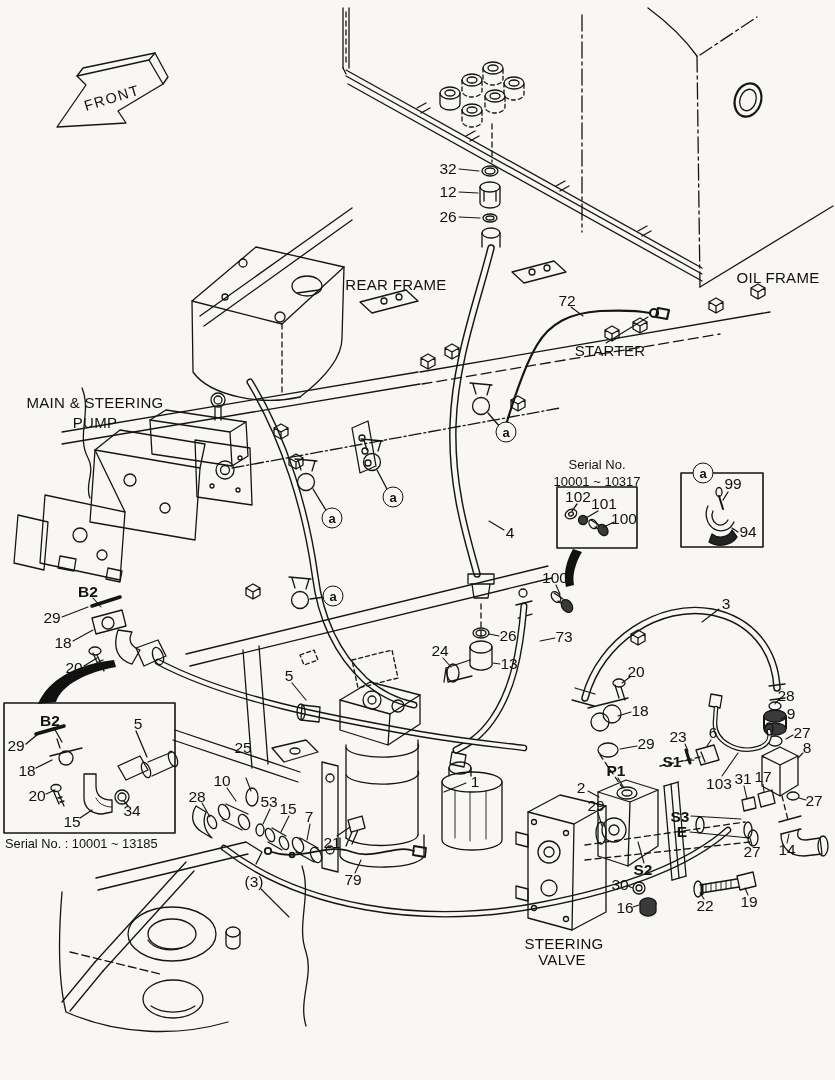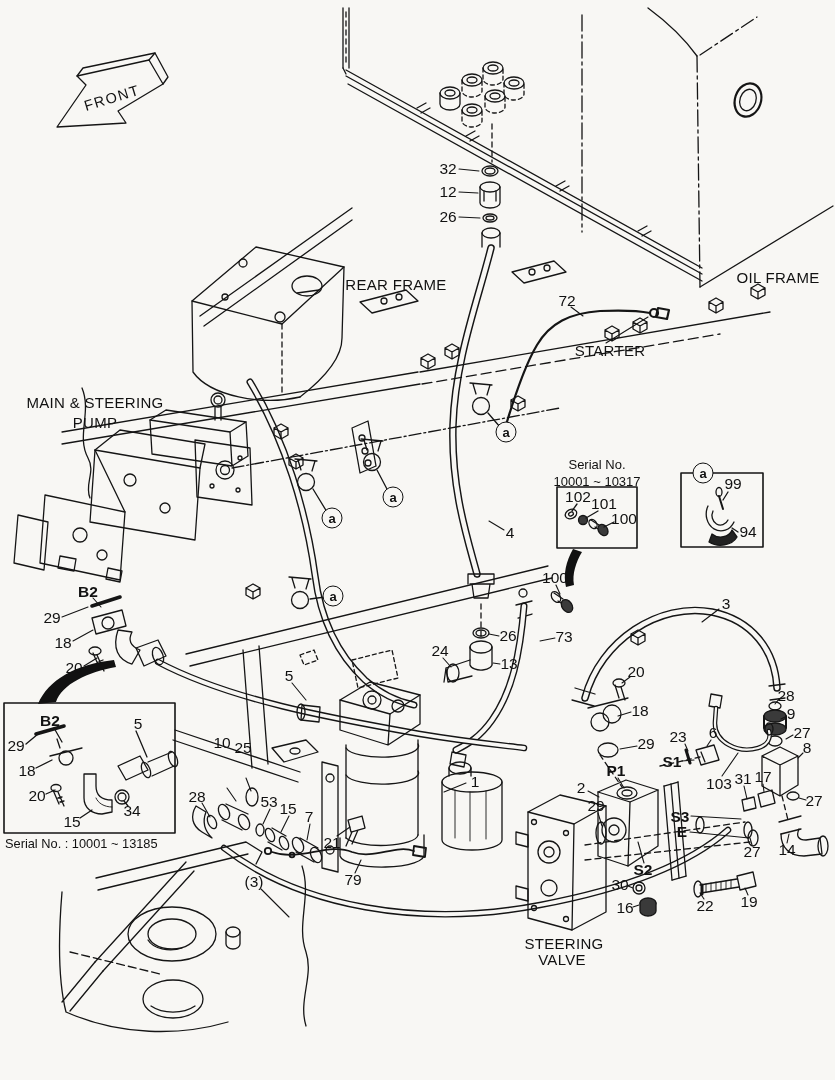--- a/index.html
+++ b/index.html
@@ -500,21 +500,21 @@
 <div class="t" style="left:620px;top:885px">30</div>
 <div class="t" style="left:625px;top:908px">16</div>
 <div class="t" style="left:705px;top:906px">22</div>
 <div class="t" style="left:749px;top:902px">19</div>
 <div class="t b" style="left:88px;top:592px">B2</div>
 <div class="t" style="left:52px;top:618px">29</div>
 <div class="t" style="left:63px;top:643px">18</div>
 <div class="t" style="left:74px;top:668px">20</div>
 <div class="t" style="left:289px;top:676px">5</div>
 <div class="t" style="left:243px;top:748px">25</div>
-<div class="t" style="left:222px;top:743px">10</div>
+<div class="t" style="left:222px;top:781px">10</div>
 <div class="t" style="left:197px;top:797px">28</div>
 <div class="t" style="left:269px;top:802px">53</div>
 <div class="t" style="left:288px;top:809px">15</div>
 <div class="t" style="left:309px;top:817px">7</div>
 <div class="t" style="left:332px;top:843px">21</div>
 <div class="t" style="left:475px;top:782px">1</div>
 <div class="t" style="left:353px;top:880px">79</div>
 <div class="t" style="left:254px;top:882px">(3)</div>
 
 <div class="amark" style="left:506px;top:432px">a</div>

